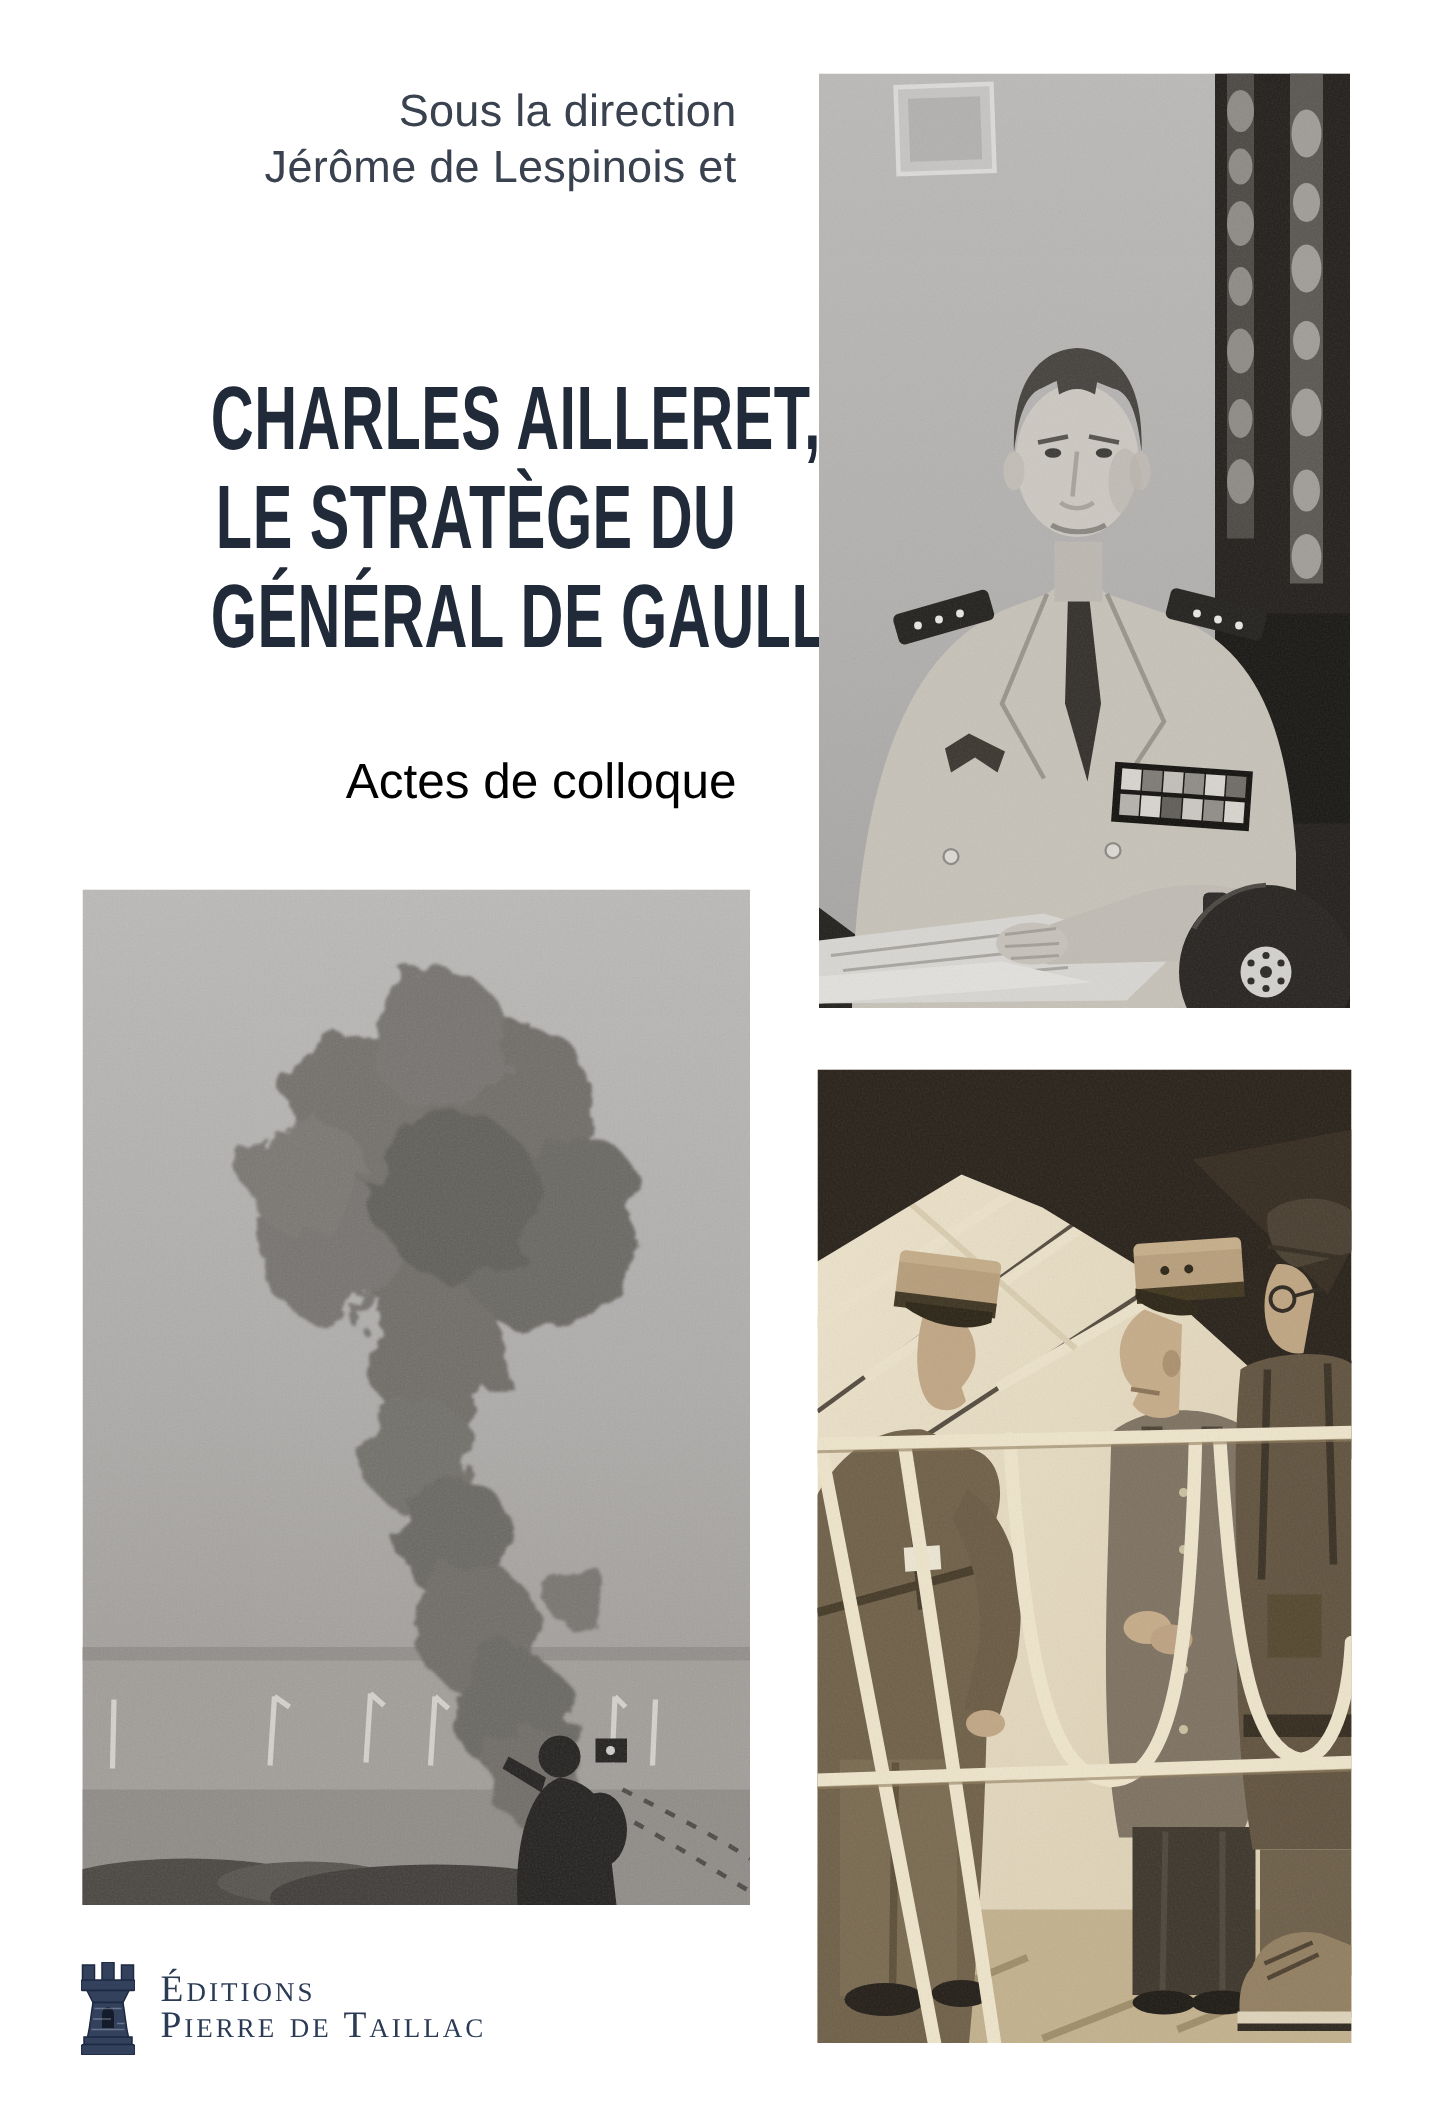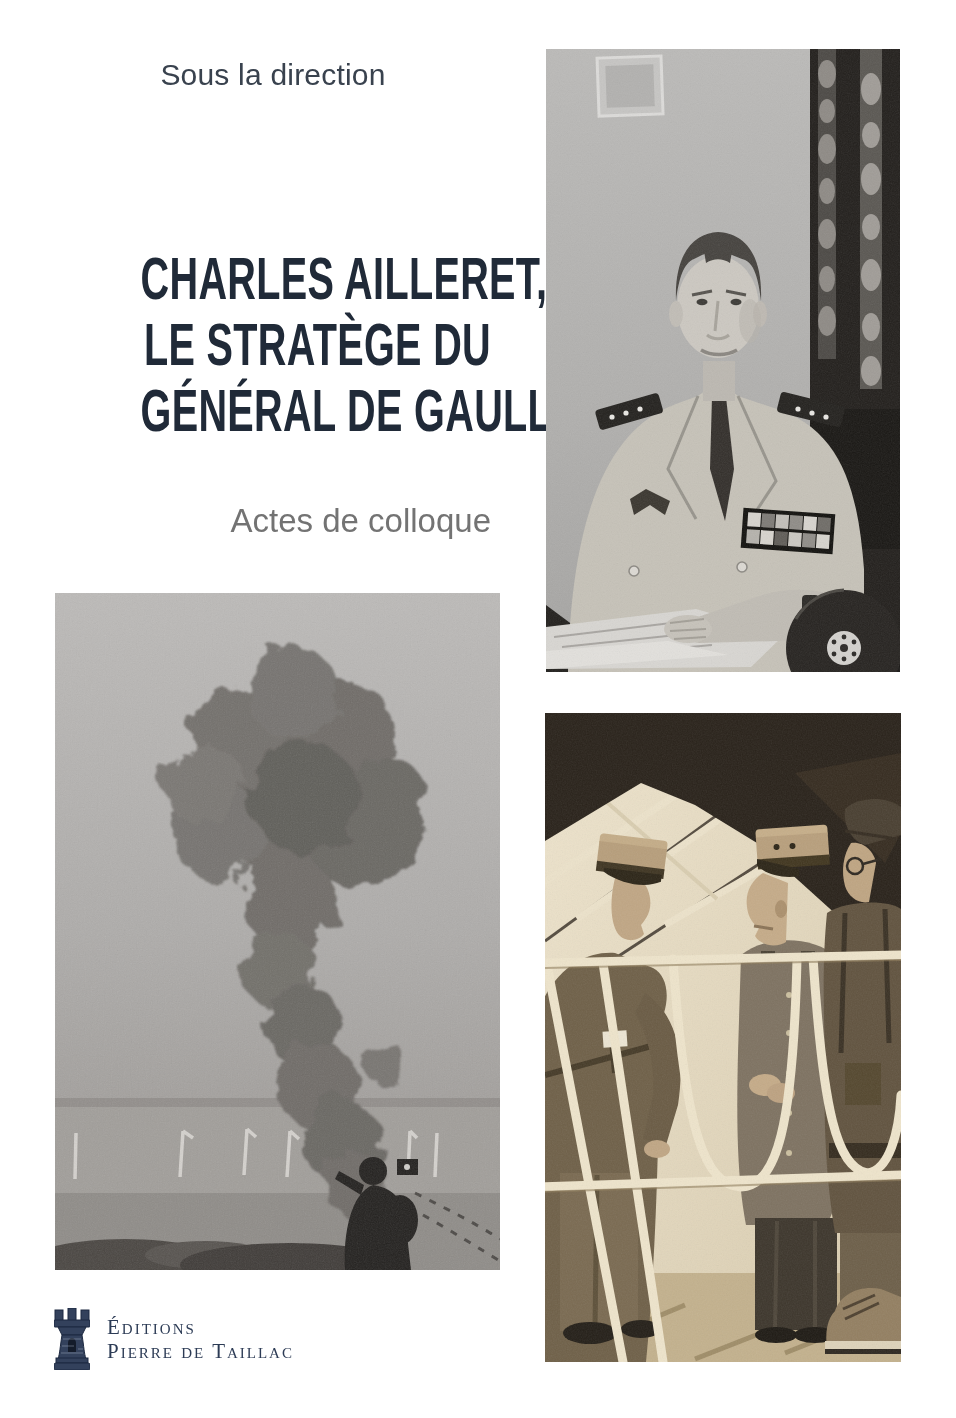--- a/index.html
+++ b/index.html
@@ -2,52 +2,53 @@
 <html lang="fr"><head>
 <meta charset="utf-8">
 <title>Book cover</title>
 <style>
   html,body{margin:0;padding:0;background:#ffffff;}
   body{width:956px;height:1418px;position:relative;overflow:hidden;
        font-family:"Liberation Sans",sans-serif;}
   .page{position:absolute;inset:0;background:#ffffff;}
 
   .authors{position:absolute;left:55px;top:56px;width:436px;
-           text-align:center;font-size:30px;line-height:37px;
+           text-align:right;font-size:30px;line-height:37px;
            color:#39424e;letter-spacing:.2px;}
   .authors div{white-space:nowrap;}
 
   .title{position:absolute;left:-40px;top:246px;width:531px;margin:0;
          text-align:right;font-weight:700;font-size:60px;line-height:66px;
          color:#202a38;letter-spacing:.5px;
          transform:scaleX(.66);transform-origin:100% 0;}
   .title span{display:block;white-space:nowrap;}
 
   .subtitle{position:absolute;left:55px;top:502px;width:436px;
-            text-align:right;font-size:33px;color:#737373;}
+            text-align:right;font-size:33px;color:#000000;}
 
   figure.photo{position:absolute;margin:0;padding:0;}
   figure.photo svg{display:block;}
   .photo-cloud{left:55px;top:593px;width:445px;height:677px;}
   .photo-portrait{left:546px;top:49px;width:354px;height:623px;}
   .photo-group{left:545px;top:713px;width:356px;height:649px;}
 
   .publisher{position:absolute;left:54px;top:1308px;display:flex;
              align-items:center;gap:17px;color:#2c3b55;}
   .pub-tower{width:36px;height:62px;flex:0 0 auto;}
   .pub-text{font-family:"Liberation Serif",serif;font-variant:small-caps;
-            font-size:21px;line-height:24px;letter-spacing:2px;}
+            font-size:25px;line-height:24px;letter-spacing:2px;}
 </style>
 </head>
 <body>
 
 <div class="page">
 
   <div class="authors">
     <div>Sous la direction</div>
+    <div>Jérôme de Lespinois et</div>
   </div>
 
   <h1 class="title">
     <span>CHARLES AILLERET,</span>
     <span>LE STRATÈGE DU</span>
     <span>GÉNÉRAL DE GAULLE</span>
   </h1>
 
   <div class="subtitle">Actes de colloque</div>
 

